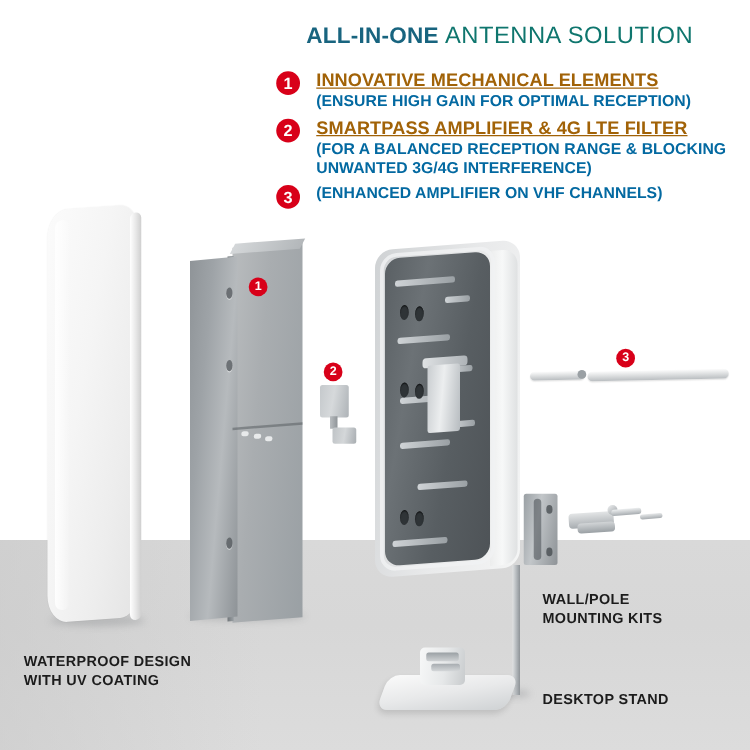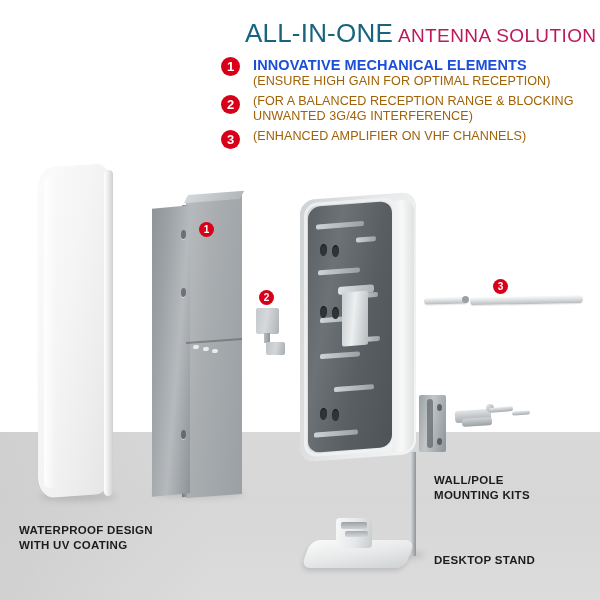--- a/index.html
+++ b/index.html
@@ -38,30 +38,30 @@
   }
 
   
   .headline {
     position: absolute;
     left: 245px;
     top: 18px;
     white-space: nowrap;
   }
   .headline .hl-main {
-    font-size: 26px;
-    font-weight: normal;
+    font-size: 18px;
+    font-weight: bold;
     letter-spacing: .2px;
     color: #18647f;
   }
   .headline .hl-sub {
     font-size: 19px;
     font-weight: normal;
     letter-spacing: .4px;
-    color: #be185d;
+    color: #0f766e;
     margin-left: 5px;
   }
 
   .feature-list {
     position: absolute;
     left: 221px;
     top: 56px;
     width: 372px;
   }
   .feature {
@@ -79,28 +79,29 @@
     background: #d80019;
     color: #ffffff;
     font-size: 13px;
     font-weight: bold;
     line-height: 19px;
     text-align: center;
   }
   .feature-title {
     font-size: 14.5px;
     font-weight: bold;
-    color: #1d4ed8;
+    color: #a16207;
     letter-spacing: .1px;
     line-height: 18px;
+    text-decoration: underline;
   }
   .feature-desc {
     font-size: 12.6px;
-    font-weight: normal;
-    color: #a16207;
+    font-weight: bold;
+    color: #0369a1;
     line-height: 15px;
     letter-spacing: .05px;
   }
 
   
   .caption {
     position: absolute;
     font-size: 11.5px;
     font-weight: bold;
     color: #1c1c1c;
@@ -467,20 +468,21 @@
   <div class="feature-list">
 
     <div class="feature">
       <span class="badge">1</span>
       <div class="feature-title">INNOVATIVE MECHANICAL ELEMENTS</div>
       <div class="feature-desc">(ENSURE HIGH GAIN FOR OPTIMAL RECEPTION)</div>
     </div>
 
     <div class="feature">
       <span class="badge">2</span>
+      <div class="feature-title">SMARTPASS AMPLIFIER &amp; 4G LTE FILTER</div>
       <div class="feature-desc">(FOR A BALANCED RECEPTION RANGE &amp; BLOCKING UNWANTED 3G/4G INTERFERENCE)</div>
     </div>
 
     <div class="feature">
       <span class="badge">3</span>
       <div class="feature-desc">(ENHANCED AMPLIFIER ON VHF CHANNELS)</div>
     </div>
 
   </div>
 

